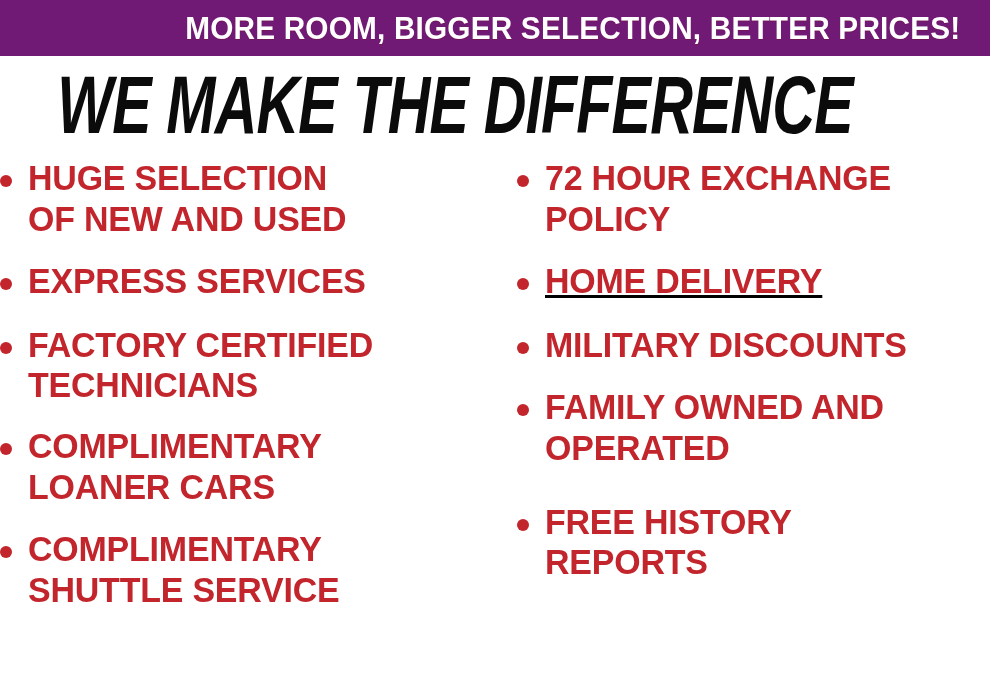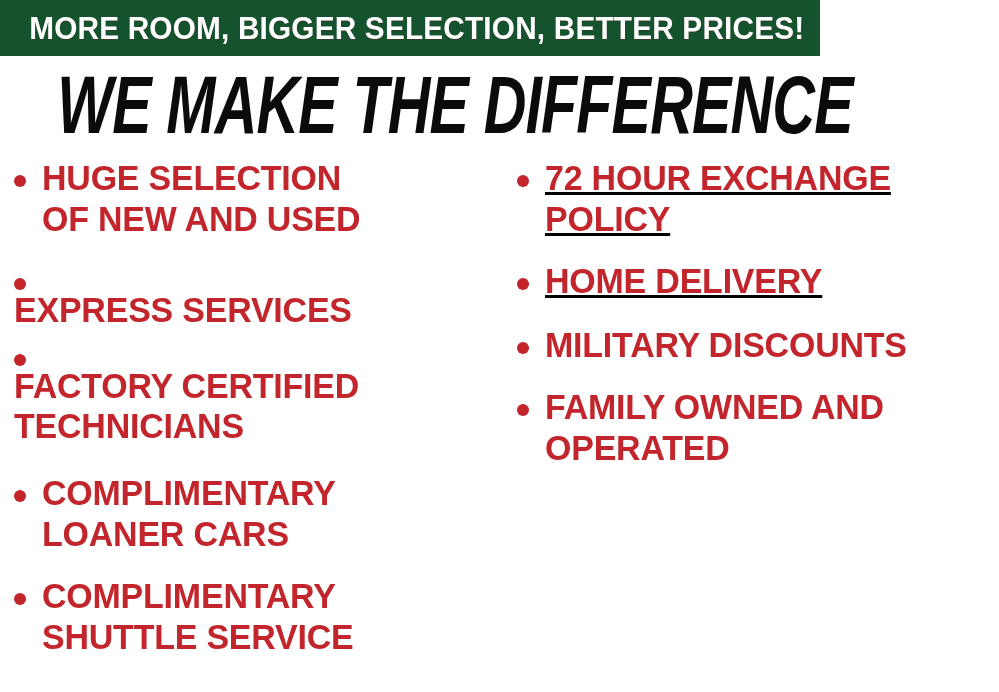--- a/index.html
+++ b/index.html
@@ -13,27 +13,27 @@
     font-family: "Liberation Sans", "DejaVu Sans", sans-serif;
     overflow: hidden;
     position: relative;
   }
 
   
   .banner {
     position: absolute;
     left: 0;
     top: 0;
-    width: 820px;
+    width: 990px;
     height: 56px;
-    background: #14532d;
+    background: #701a75;
     box-sizing: border-box;
     display: flex;
     align-items: center;
-    justify-content: flex-start;
+    justify-content: flex-end;
   }
   .banner-text {
     color: #ffffff;
     font-family: "Liberation Sans", "DejaVu Sans", sans-serif;
     font-weight: bold;
     font-size: 32px;
     letter-spacing: 0.2px;
     line-height: 1;
     white-space: nowrap;
     transform: scaleX(0.93);
@@ -73,38 +73,37 @@
     width: 999px;
     height: 534px;
     display: flex;
     align-items: flex-start;
   }
   .col {
     box-sizing: border-box;
   }
   .col-left {
     width: 505px;
-    padding-left: 14px;
   }
   .col-right {
     width: 494px;
     padding-left: 12px;
   }
 
   .bullet-row {
     display: flex;
     align-items: flex-start;
     margin-bottom: 26px;
   }
   .col-left .bullet-row:nth-child(1) { margin-bottom: 22px; }
-  .col-left .bullet-row:nth-child(2) { margin-bottom: 6px; flex-direction: column; }
-  .col-left .bullet-row:nth-child(3) { margin-bottom: 26px; flex-direction: column; }
+  .col-left .bullet-row:nth-child(2) { margin-bottom: 23px; }
+  .col-left .bullet-row:nth-child(3) { margin-bottom: 20px; }
   .col-left .bullet-row:nth-child(4) { margin-bottom: 22px; }
 
-  .col-right .bullet-row:nth-child(1) { margin-bottom: 22px; text-decoration: underline; }
+  .col-right .bullet-row:nth-child(1) { margin-bottom: 22px; }
   .col-right .bullet-row:nth-child(2) { margin-bottom: 23px; text-decoration: underline; }
   .col-right .bullet-row:nth-child(3) { margin-bottom: 22px; }
   .col-right .bullet-row:nth-child(4) { margin-bottom: 33px; }
   .col-right .bullet-row:nth-child(5) { margin-bottom: 22px; }
 
   .bullet-dot {
     width: 12px;
     height: 12px;
     border-radius: 50%;
     background: #c2262c;
@@ -188,16 +187,21 @@
       <span class="bullet-dot"></span>
       <span class="bullet-text">MILITARY DISCOUNTS</span>
     </div>
 
     <div class="bullet-row">
       <span class="bullet-dot"></span>
       <span class="bullet-text">FAMILY OWNED AND
 OPERATED</span>
     </div>
 
+    <div class="bullet-row">
+      <span class="bullet-dot"></span>
+      <span class="bullet-text">FREE HISTORY
+REPORTS</span>
+    </div>
 
   </div>
 
 </div>
 
 </body></html>

